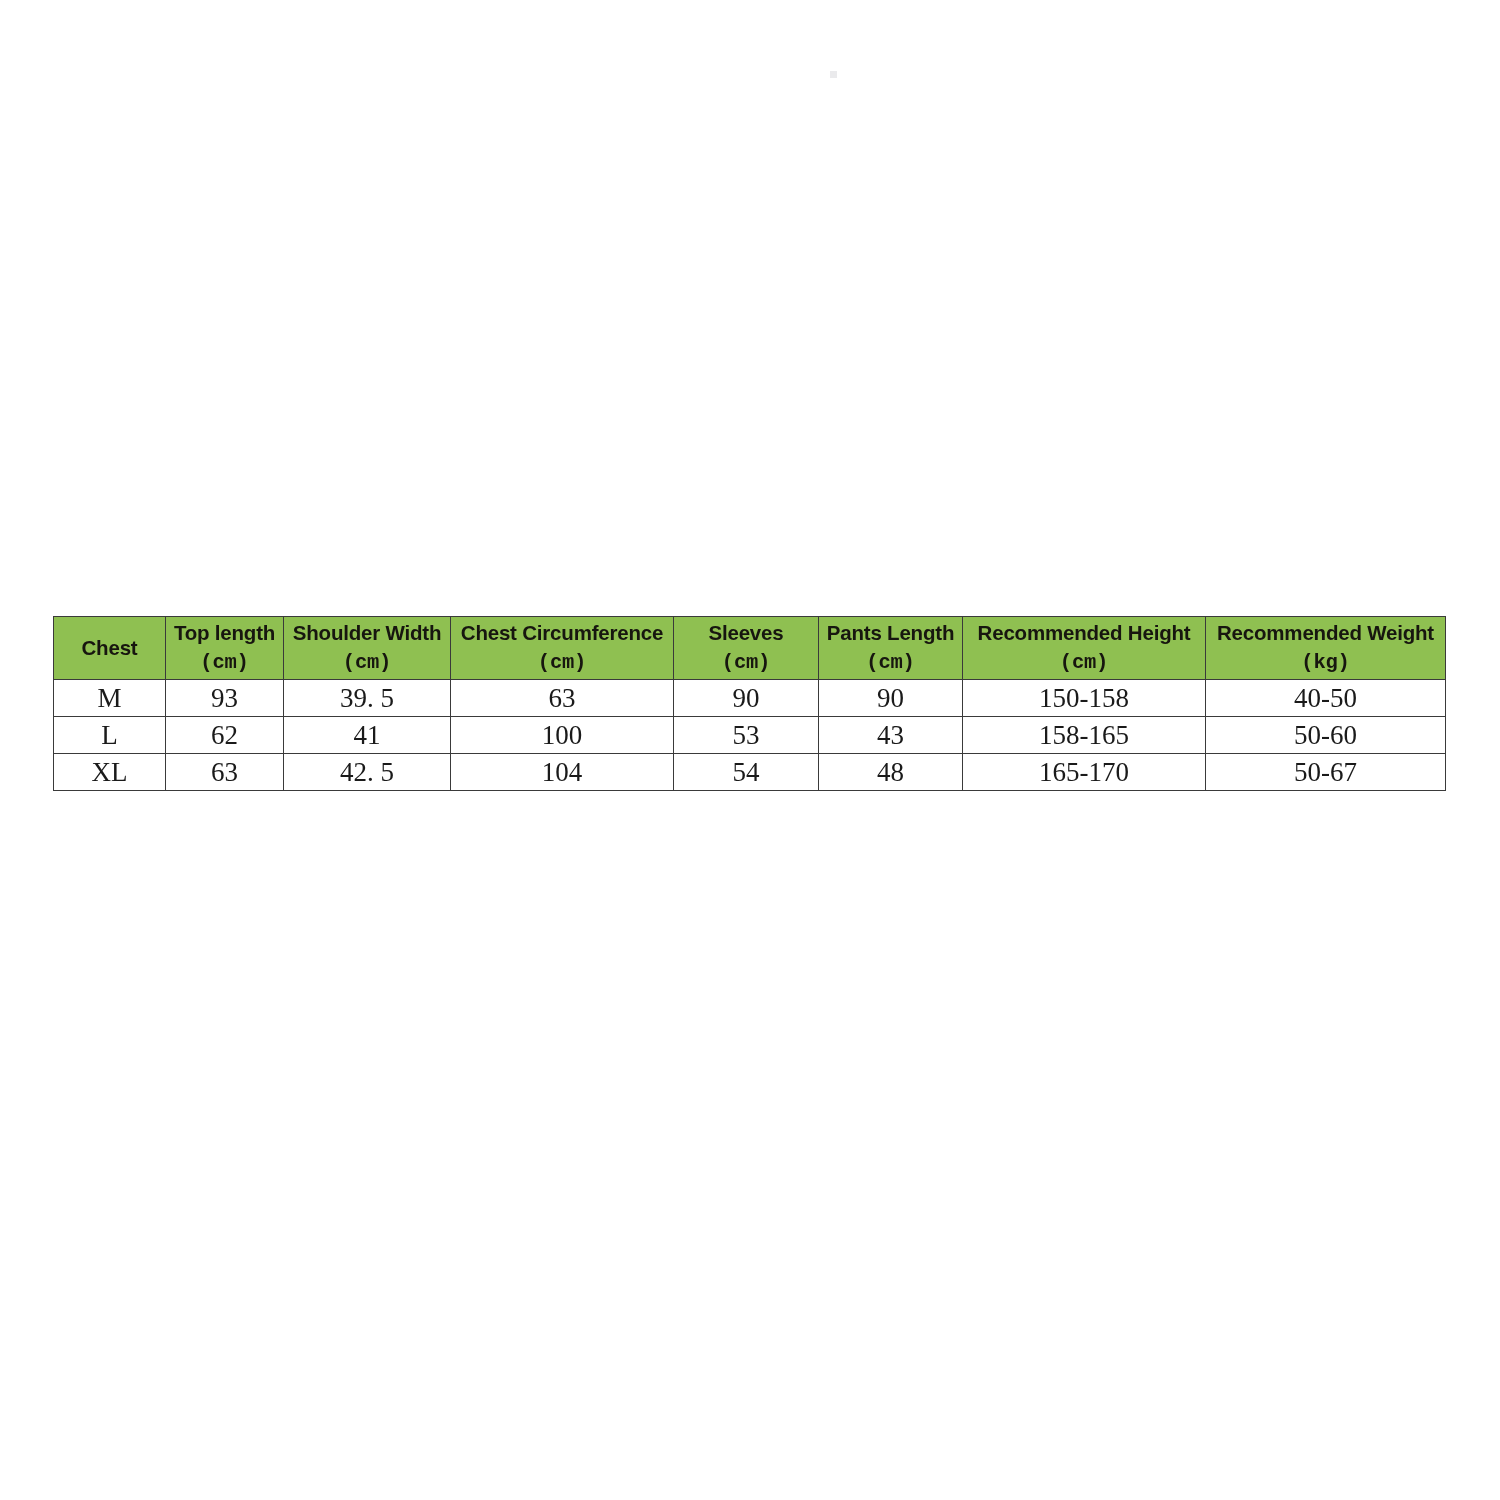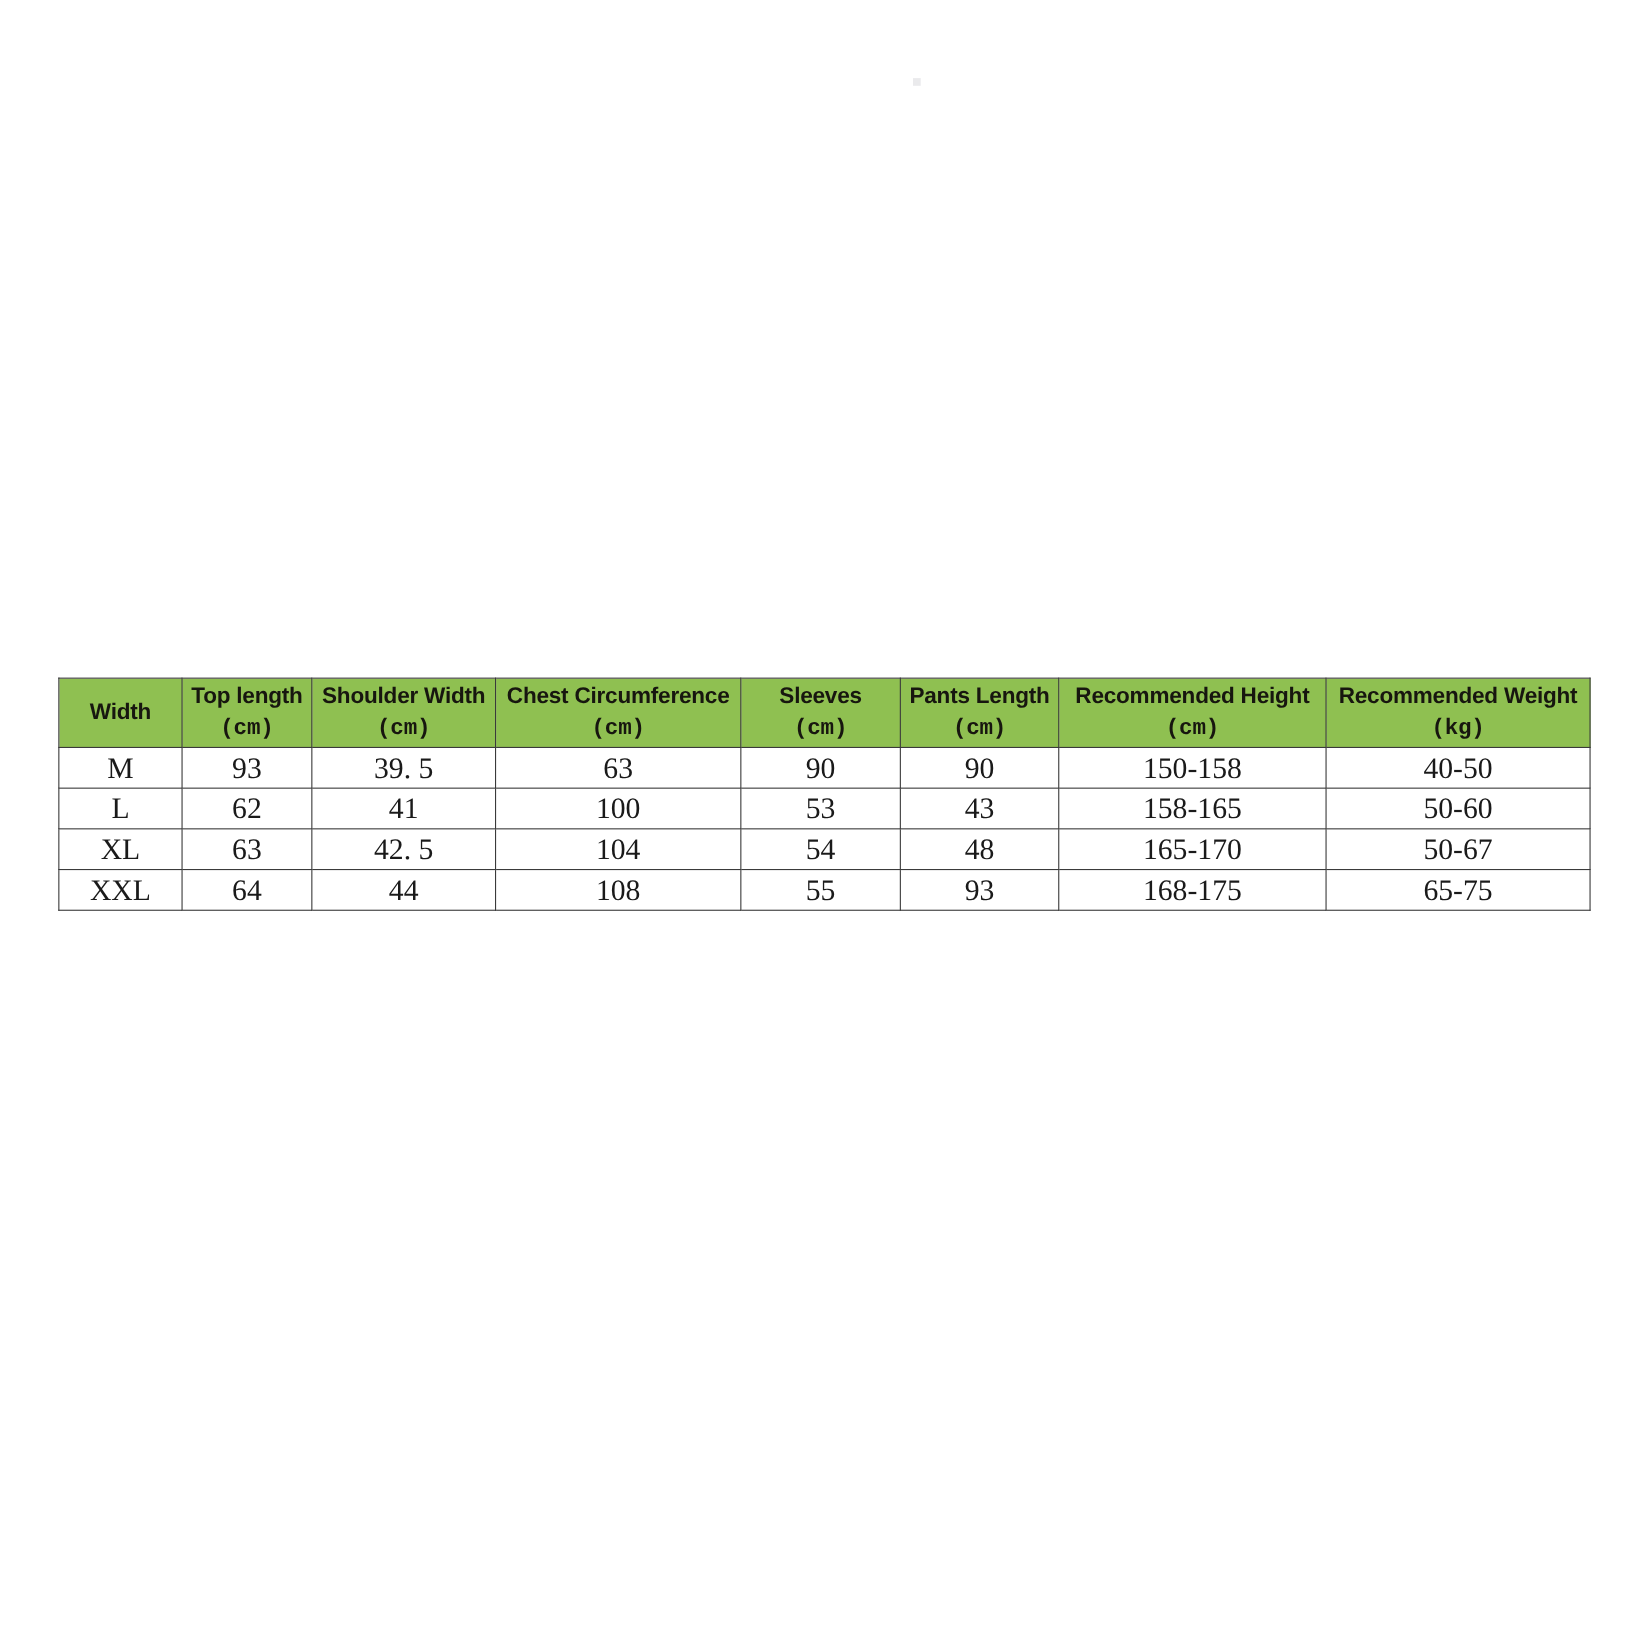--- a/index.html
+++ b/index.html
@@ -110,21 +110,21 @@
         <col class="c-sho">
         <col class="c-che">
         <col class="c-sle">
         <col class="c-pan">
         <col class="c-hei">
         <col class="c-wei">
       </colgroup>
       <thead>
         <tr>
           <th>
-            <span>Width</span>
+            <span>Chest</span>
             <span class="hdr-unit"></span>
           </th>
           <th>
             <span>Top length</span>
             <span class="hdr-unit">(cm)</span>
           </th>
           <th>
             <span>Shoulder Width</span>
             <span class="hdr-unit">(cm)</span>
           </th>
@@ -174,27 +174,17 @@
         <tr>
           <td>XL</td>
           <td>63</td>
           <td>42. 5</td>
           <td>104</td>
           <td>54</td>
           <td>48</td>
           <td>165-170</td>
           <td>50-67</td>
         </tr>
-        <tr>
-          <td>XXL</td>
-          <td>64</td>
-          <td>44</td>
-          <td>108</td>
-          <td>55</td>
-          <td>93</td>
-          <td>168-175</td>
-          <td>65-75</td>
-        </tr>
       </tbody>
     </table>
   </div>
 
 </div>
 
 </body></html>

